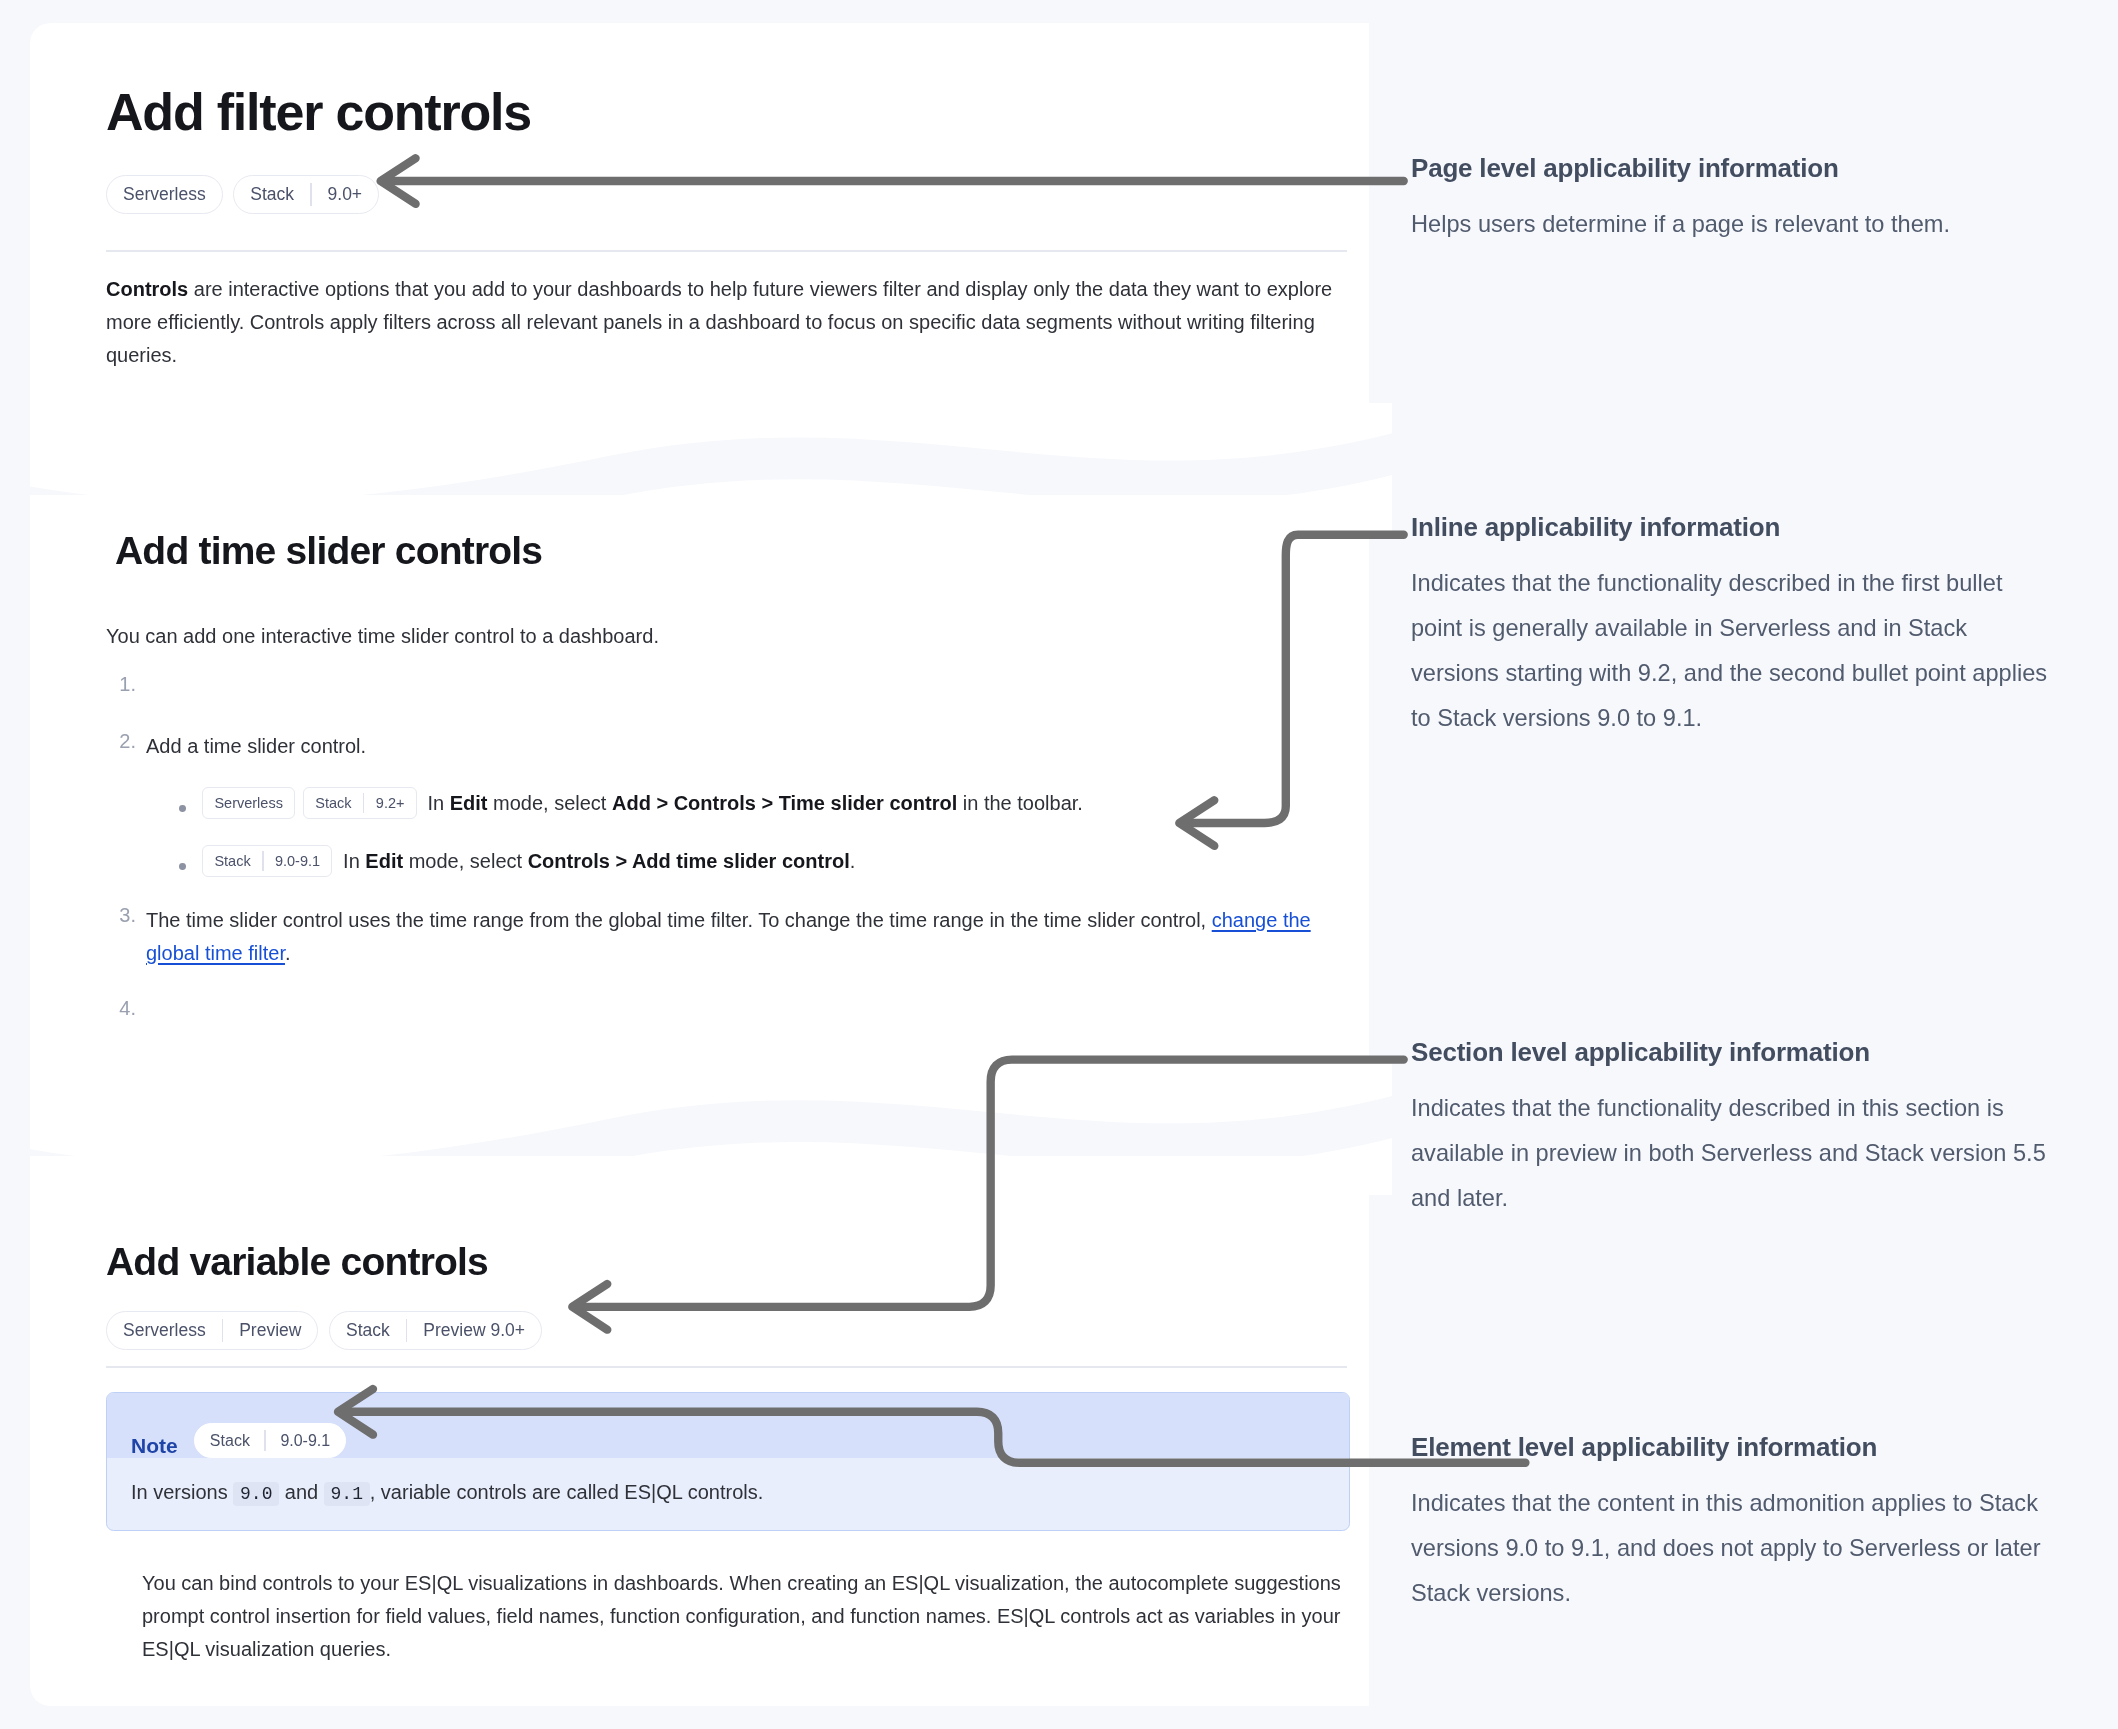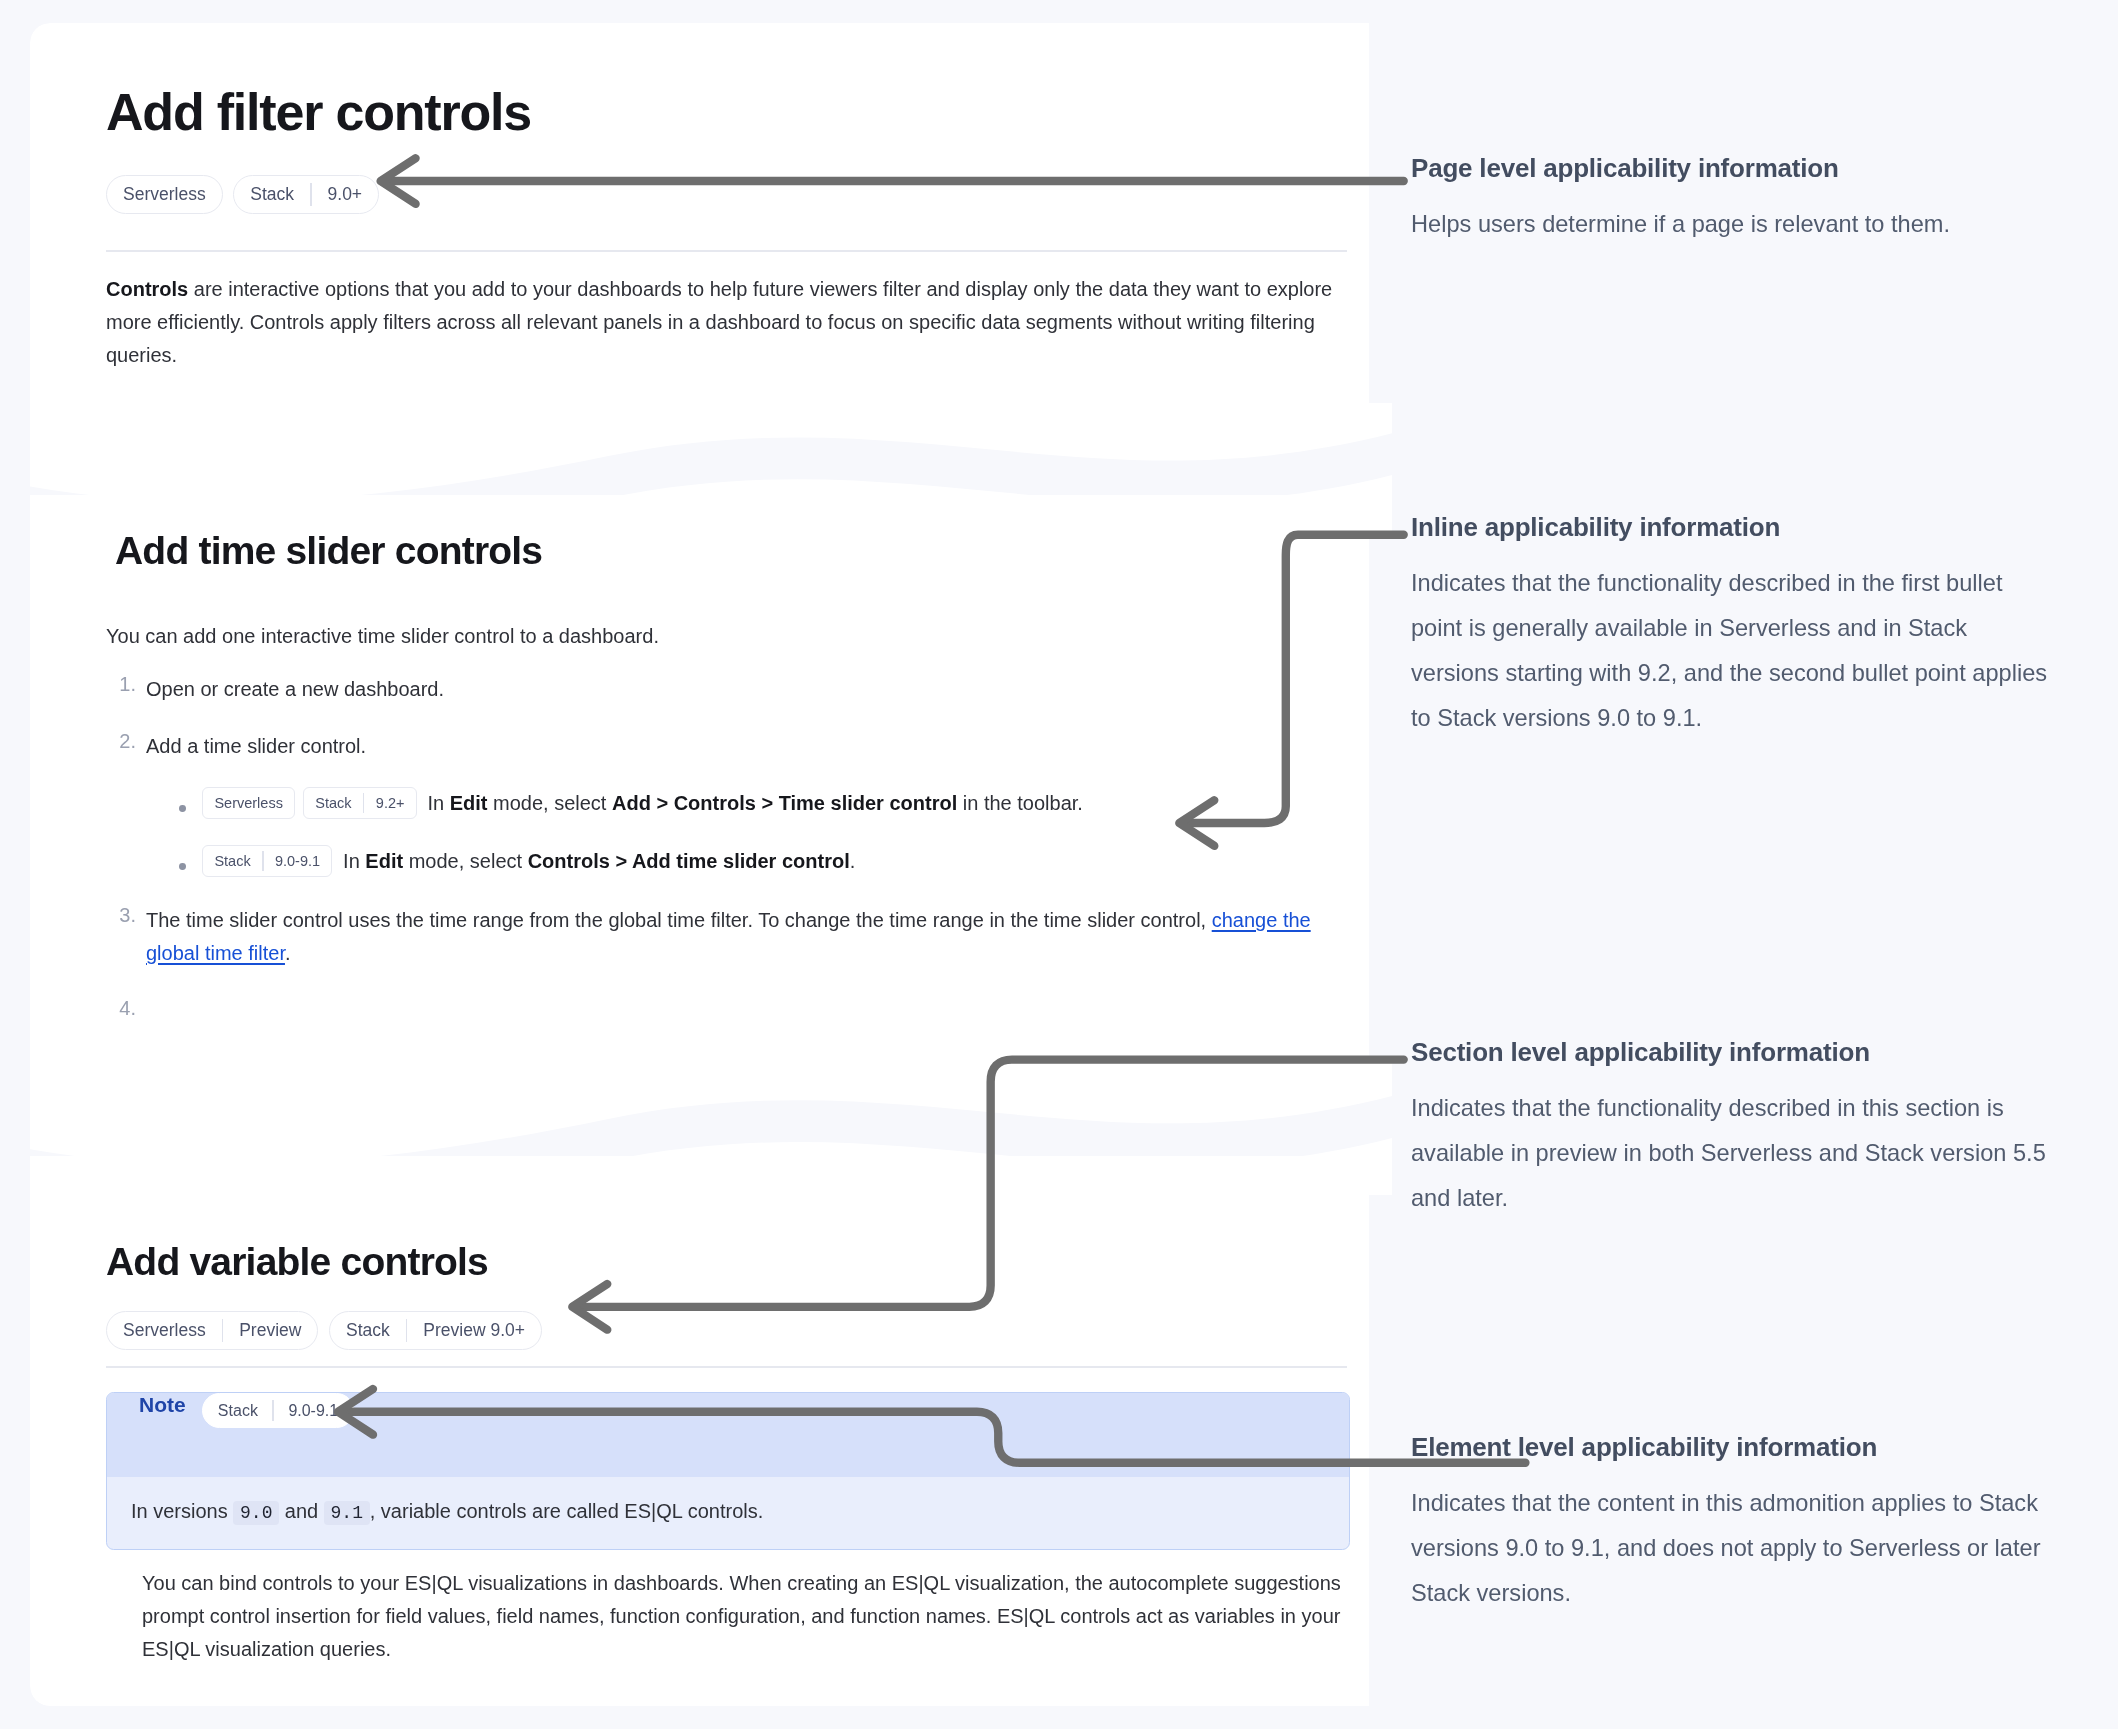--- a/index.html
+++ b/index.html
@@ -164,25 +164,25 @@
     position: absolute;
     left: 76px;
     top: 1369px;
     width: 1242px;
     border: 1.5px solid #bed0f6;
     border-radius: 7.6px;
     overflow: hidden;
     background: #e9eefc;
   }
   #note-head {
-    height: 84px;
+    height: 65px;
     background: #d6e0fa;
     display: flex;
-    align-items: flex-start;
-    padding-left: 32px;
+    align-items: flex-end;
+    padding-left: 24px;
     gap: 16.7px;
   }
   #note-label {
     font-size: 21px;
     font-weight: 700;
     color: #1f44a8;
   }
   #note-body {
     padding: 23px 24px 26px 24px;
     font-size: 20px;
@@ -261,21 +261,20 @@
   <svg class="wave" id="wave-two" viewBox="0 0 1790 180" preserveAspectRatio="none">
     <path d="M0,0 L1790,0 L1790,50 C1400,150 1150,0 760,80 C470,140 230,160 0,120 Z" fill="#ffffff"></path>
     <path d="M0,180 L1790,180 L1790,105 C1400,205 1150,55 760,135 C470,195 230,215 0,175 Z" fill="#ffffff"></path>
   </svg>
 
   <div class="h2" style="left:85px; top:506px;">Add time slider controls</div>
 
   <div class="body-text" style="left:76px; top:597px; width:1241px;">You can add one interactive time slider control to a dashboard.</div>
 
   <div class="ol-num" style="left:76px; top:650px;">1.</div>
-  <div class="ol-item" style="left:116px; top:650px; width:1187px;">Open or create a new dashboard.</div>
 
   <div class="ol-num" style="left:76px; top:707px;">2.</div>
   <div class="ol-item" style="left:116px; top:707px; width:1187px;">Add a time slider control.</div>
 
   <div class="ul-dot" style="left:149px; top:782px;"></div>
   <div class="ul-row" style="left:172px; top:764px;">
     <div class="badge inline">
       <span class="seg">Serverless</span>
     </div>
     <div class="badge inline" style="margin-left:7.6px;">

